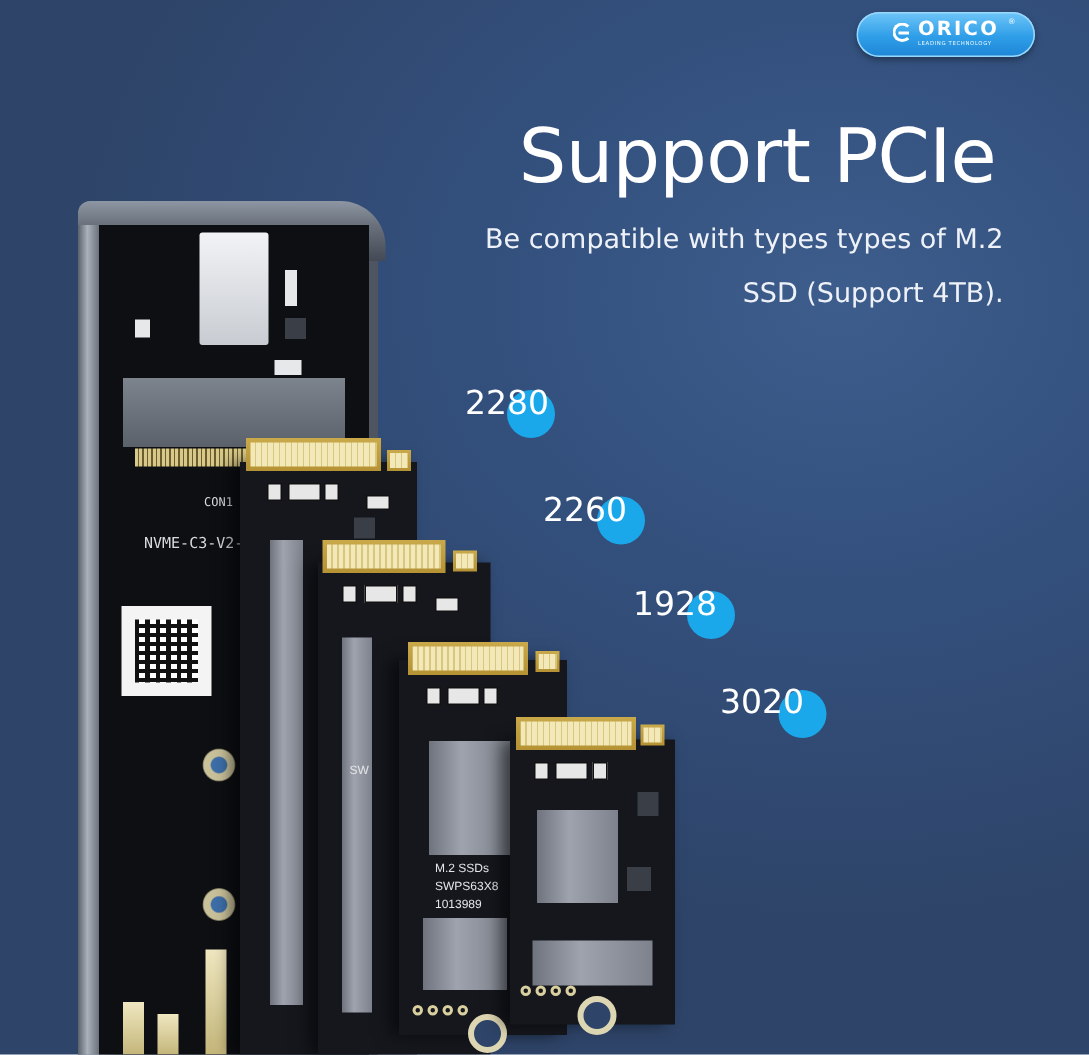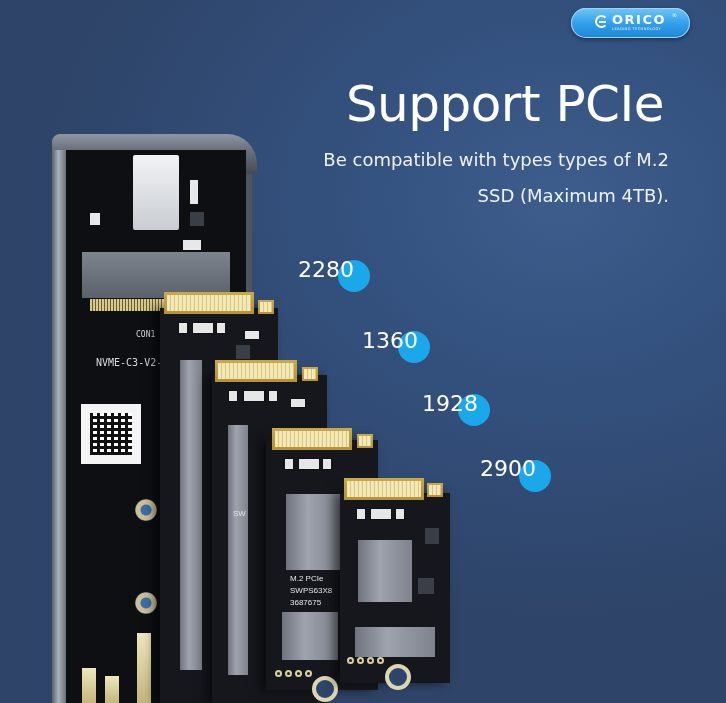--- a/index.html
+++ b/index.html
@@ -56,21 +56,21 @@
 
 <div class="abs logo">
   <div class="abs logo-mark"></div>
   <div class="abs logo-text">ORICO</div>
   <div class="abs logo-reg">®</div>
   <div class="abs logo-sub">LEADING TECHNOLOGY</div>
 </div>
 
 <div class="abs title">Support PCIe</div>
 <div class="abs sub1">Be compatible with types types of M.2</div>
-<div class="abs sub2">SSD (Maximum 4TB).</div>
+<div class="abs sub2">SSD (Support 4TB).</div>
 
 <div>
   <div class="abs shell"></div>
   <div class="abs shell-top"></div>
   <div class="abs pcb"></div>
   <div class="abs rail"></div>
   <div class="abs usbc"></div>
   <div class="abs chip-w" style="left:190px;top:180px;width:8px;height:24px;"></div>
   <div class="abs chip-w" style="left:90px;top:213px;width:10px;height:12px;"></div>
   <div class="abs chip-w" style="left:183px;top:240px;width:18px;height:10px;"></div>
@@ -125,23 +125,23 @@
   <div class="abs edge" style="left:272px;top:428px;width:80px;height:22px;">
       <div class="abs edge-in" style="left:3px;top:3px;width:74px;height:16px;"></div>
     </div>
   <div class="abs edge" style="left:357px;top:434px;width:16px;height:14px;">
       <div class="abs edge-in" style="left:2px;top:2px;width:12px;height:10px;"></div>
     </div>
   <div class="abs cmp" style="left:284px;top:458px;width:10px;height:12px;"></div>
   <div class="abs cmp" style="left:298px;top:458px;width:22px;height:12px;"></div>
   <div class="abs cmp" style="left:322px;top:458px;width:10px;height:12px;"></div>
   <div class="abs nand" style="left:286px;top:494px;width:54px;height:76px;"></div>
-  <div class="abs lbl" style="left:290px;top:573px;">M.2 PCIe</div>
+  <div class="abs lbl" style="left:290px;top:573px;">M.2 SSDs</div>
   <div class="abs lbl" style="left:290px;top:585px;">SWPS63X8</div>
-  <div class="abs lbl" style="left:290px;top:597px;">3687675</div>
+  <div class="abs lbl" style="left:290px;top:597px;">1013989</div>
   <div class="abs nand" style="left:282px;top:612px;width:56px;height:48px;"></div>
   <div class="abs hole" style="left:275px;top:670px;"></div>
   <div class="abs hole" style="left:285px;top:670px;"></div>
   <div class="abs hole" style="left:295px;top:670px;"></div>
   <div class="abs hole" style="left:305px;top:670px;"></div>
   <div class="abs notch" style="left:312px;top:676px;"></div>
 </div>
 
 <div>
   <div class="abs ssd" style="left:340px;top:493px;width:110px;height:190px;"></div>
@@ -159,22 +159,22 @@
   <div class="abs nand" style="left:358px;top:540px;width:54px;height:62px;"></div>
   <div class="abs nand" style="left:355px;top:627px;width:80px;height:30px;"></div>
   <div class="abs hole" style="left:347px;top:657px;"></div>
   <div class="abs hole" style="left:357px;top:657px;"></div>
   <div class="abs hole" style="left:367px;top:657px;"></div>
   <div class="abs hole" style="left:377px;top:657px;"></div>
   <div class="abs notch" style="left:385px;top:664px;"></div>
 </div>
 
 <div class="abs dot" style="left:338px;top:260px;"></div>
-<div class="abs size" style="left:298px;top:257px;">2280</div>
+<div class="abs size" style="left:310px;top:257px;">2280</div>
 
 <div class="abs dot" style="left:398px;top:331px;"></div>
-<div class="abs size" style="left:362px;top:328px;">1360</div>
+<div class="abs size" style="left:362px;top:328px;">2260</div>
 
 <div class="abs dot" style="left:458px;top:394px;"></div>
 <div class="abs size" style="left:422px;top:391px;">1928</div>
 
 <div class="abs dot" style="left:519px;top:460px;"></div>
-<div class="abs size" style="left:480px;top:456px;">2900</div>
+<div class="abs size" style="left:480px;top:456px;">3020</div>
 
 </body></html>

